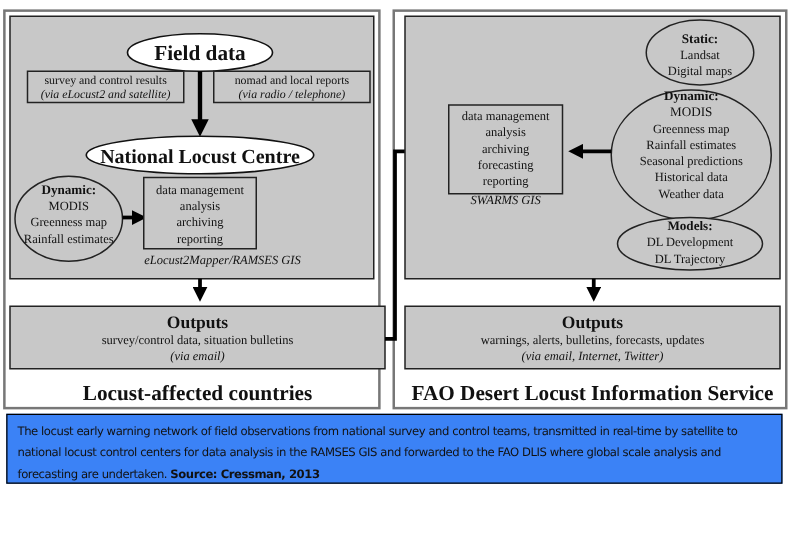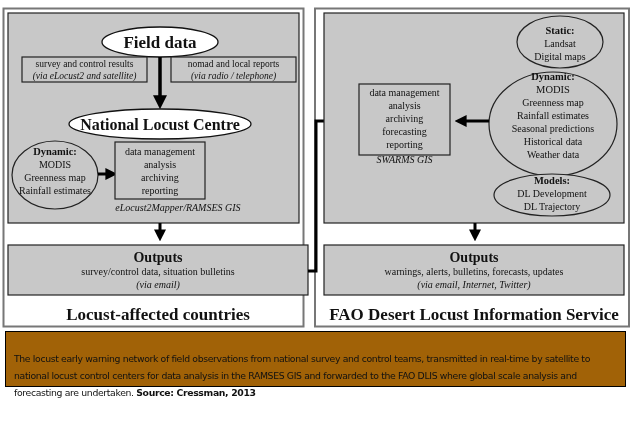--- a/index.html
+++ b/index.html
@@ -1,21 +1,21 @@
 <!DOCTYPE html>
 <html><head>
 <meta charset="utf-8">
 <style>
   html, body { margin:0; padding:0; background:#ffffff; }
   body { width:639px; height:427px; position:relative; overflow:hidden; font-family:"Liberation Serif", serif; }
   #diagram { position:absolute; left:0; top:0; width:639px; height:330px; }
   .caption-box {
     position:absolute; left:5px; top:331px; width:621px; height:56px;
-    border:1.5px solid #000; box-sizing:border-box; background:#a16207;
-    padding:18px 8px; font-family:"DejaVu Sans", sans-serif; font-size:9.3px; line-height:17px; color:#111;
+    border:1.5px solid #000; box-sizing:border-box; background:#3b82f6;
+    padding:5px 8px; font-family:"DejaVu Sans", sans-serif; font-size:9.3px; line-height:17px; color:#111;
     letter-spacing:-0.35px;
   }
   .caption-box b { font-weight:bold; }
   svg text { font-family:"Liberation Serif", serif; fill:#111; }
 </style>
 </head>
 <body>
 
 <svg id="diagram" viewBox="0 0 639 330" width="639" height="330" xmlns="http://www.w3.org/2000/svg">
   <defs>

